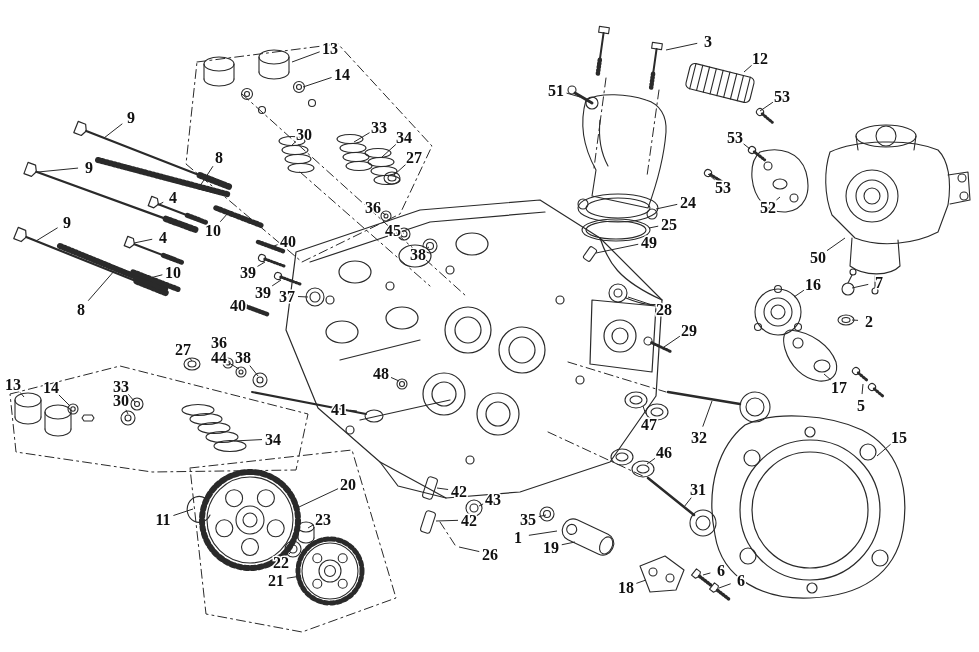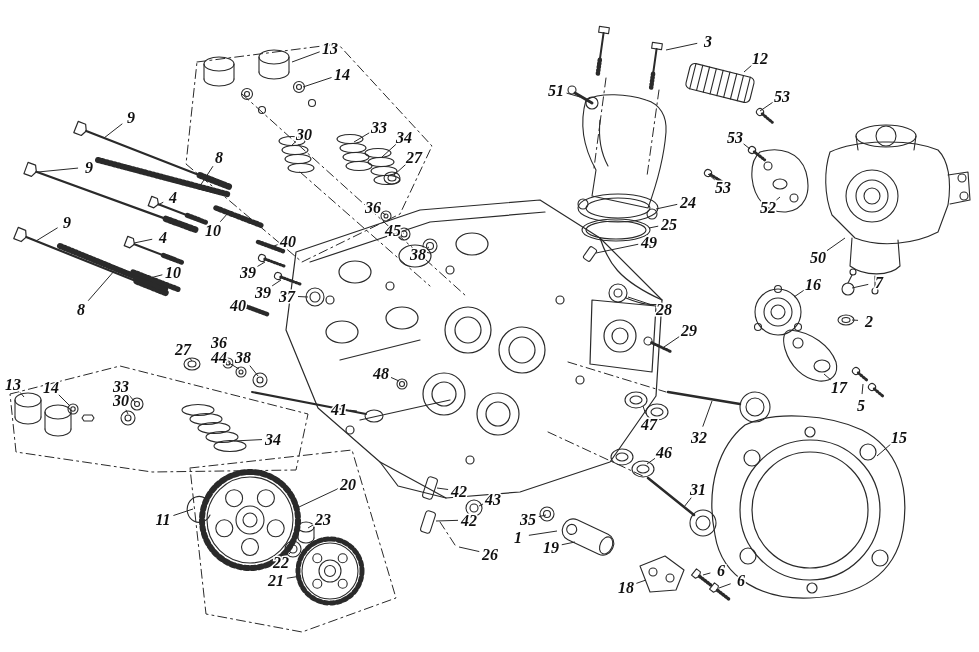--- a/index.html
+++ b/index.html
@@ -1,19 +1,19 @@
 <!DOCTYPE html>
 <html style="--line: #2a2a2a; --bg: #ffffff; --label: #111111;"><head>
 <meta charset="utf-8">
 <style>
   :root { --line:#2a2a2a; --bg:#ffffff; --label:#111111; }
   html,body { margin:0; padding:0; background:var(--bg); }
   .stage {
     position:relative; width:979px; height:652px; background:var(--bg);
-    overflow:hidden; font-family:"Liberation Serif", serif;font-style:italic;
+    overflow:hidden; font-family:"Liberation Serif", serif;
   }
   svg { position:absolute; left:0; top:0; }
   .dashdot { stroke-dasharray:9 4 2 4; stroke-width:1; }
   .leader { stroke:var(--line); stroke-width:1; fill:none; }
   .callout-label {
     font-family:"Liberation Serif", serif;
     font-size:16px; fill:var(--label);
     stroke:#ffffff; stroke-width:3px; paint-order:stroke;
     text-anchor:middle; font-weight:bold;
   }

